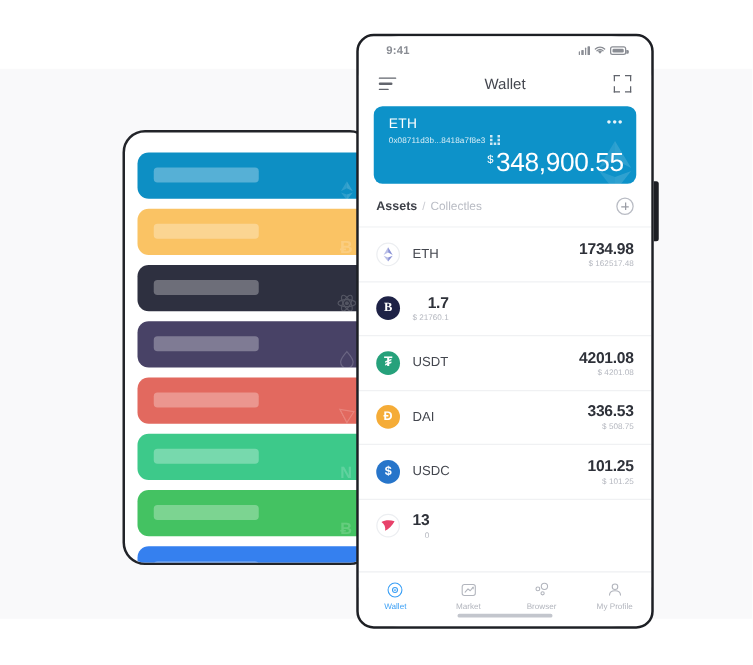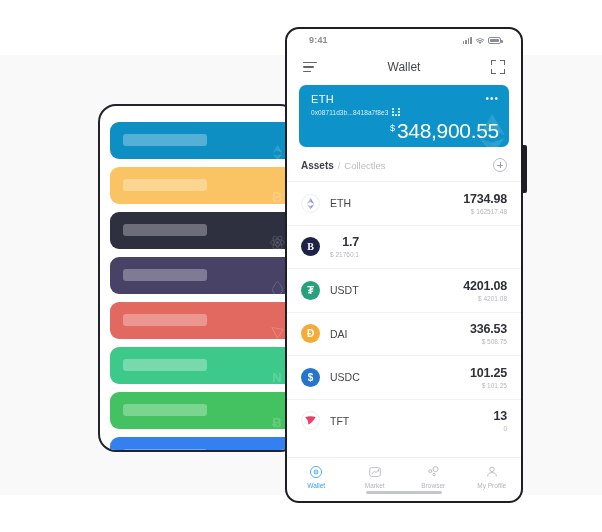--- a/index.html
+++ b/index.html
@@ -404,21 +404,20 @@
               <span class="asset-amount" style="display:block">101.25</span>
               <span class="asset-fiat" style="display:block">$ 101.25</span>
             </span>
           </div>
           <div class="asset-row">
             <span class="asset-icon" style="background:#ffffff;border:1px solid #eceef1;">
               <svg width="14" height="11" viewBox="0 0 24 18">
                 <path d="M2 4 C7 1 14 1 20 3 C17 9 12 14 7 16 C8 11 6 7 2 4 Z" fill="#e8426a"></path>
               </svg>
             </span>
-            <span class="asset-name">TFT</span>
             <span class="asset-vals">
               <span class="asset-amount" style="display:block">13</span>
               <span class="asset-fiat" style="display:block">0</span>
             </span>
           </div>
         </div>
 
       <div class="tabbar" id="tabbar">
           <div class="tabitem active">
             <span class="ticon">

